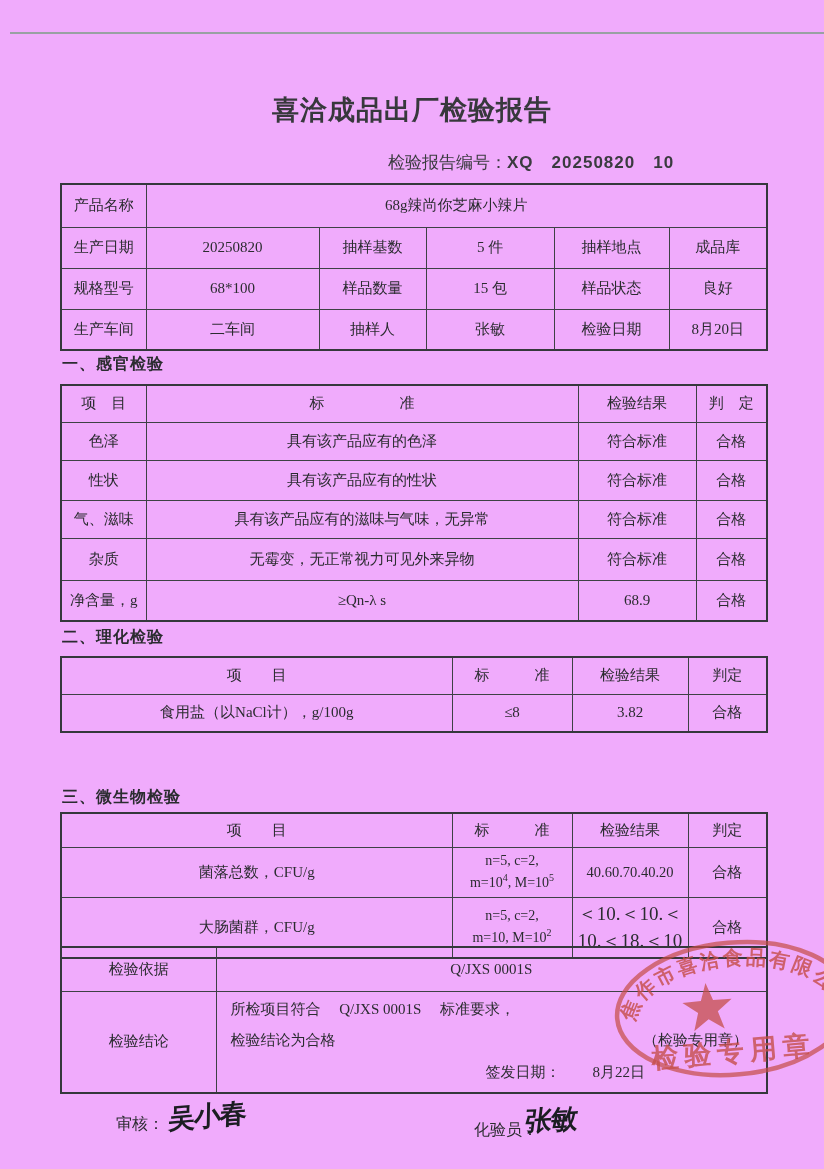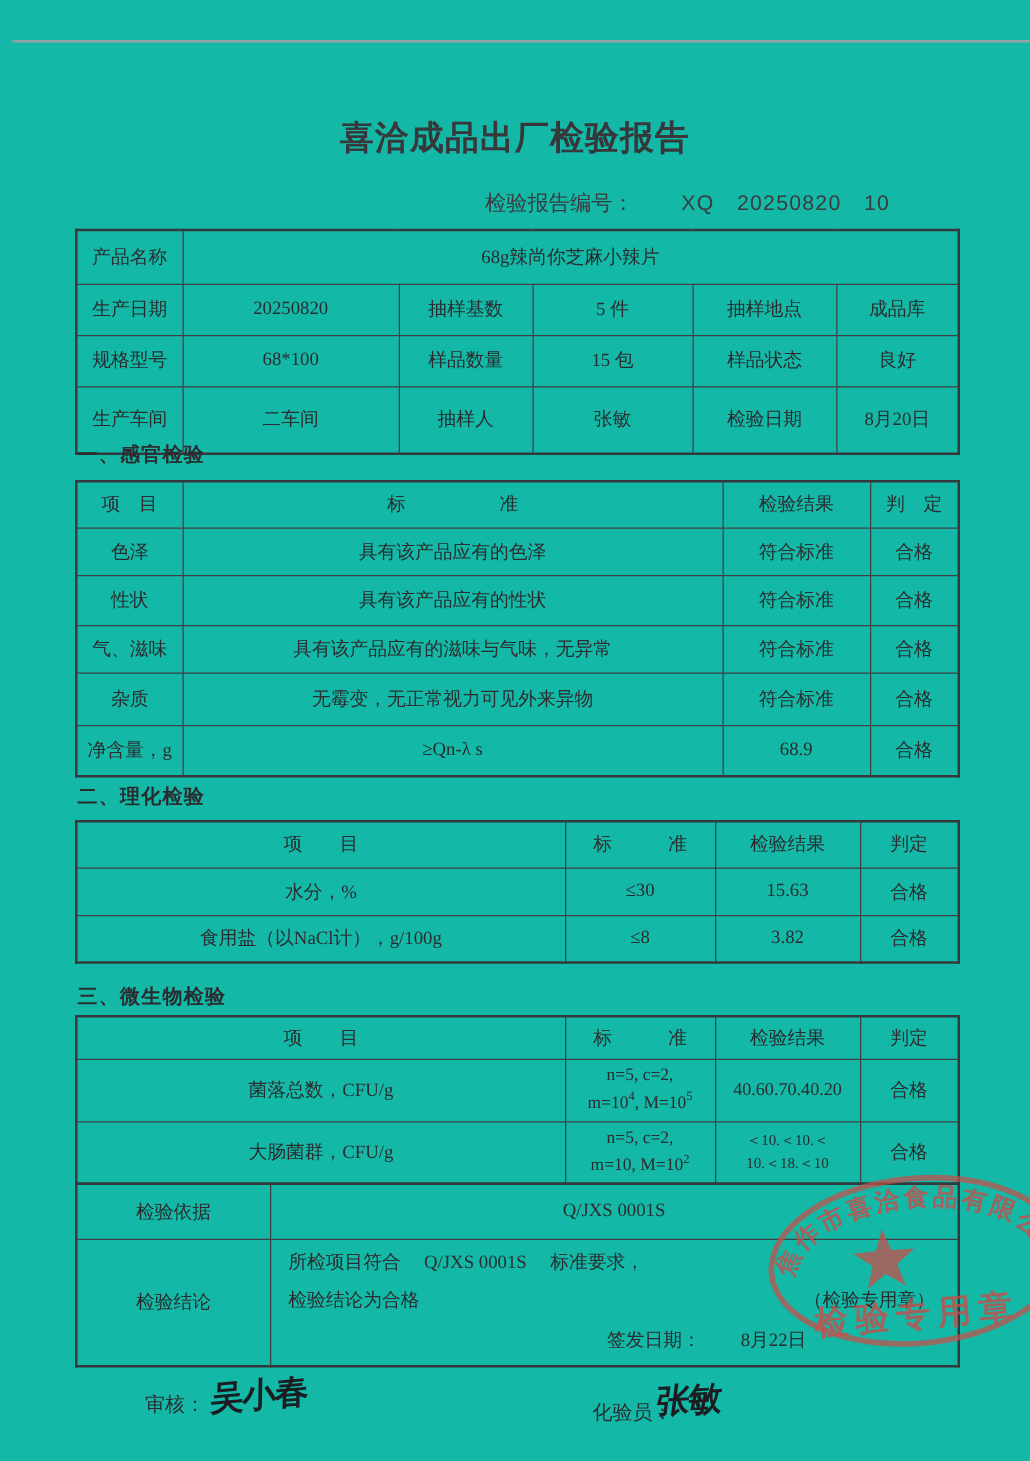--- a/index.html
+++ b/index.html
@@ -1,33 +1,33 @@
 <!DOCTYPE html>
 <html><head>
 <meta charset="utf-8">
 <style>
   html,body{margin:0;padding:0;background:#e8e8e8;}
   .page{
     position:relative;width:824px;height:1169px;margin:0 auto;
-    background:#14b8a6;overflow:hidden;
+    background:#f0abfc;overflow:hidden;
     font-family:"Liberation Serif","DejaVu Serif",serif;
     color:#2b2c30;
   }
   .scan-line{position:absolute;left:10px;top:32px;width:814px;height:2px;background:#99a1a3;}
   .title{
     position:absolute;top:92px;left:0;width:824px;margin:0;text-align:center;
     font-family:"Liberation Sans","DejaVu Sans",sans-serif;
     font-size:27px;font-weight:700;color:#37383c;letter-spacing:1px;
   }
   .report-no{
     position:absolute;top:151px;left:388px;
     font-family:"Liberation Sans","DejaVu Sans",sans-serif;
     font-size:17px;color:#3a3b3f;
   }
-  .report-no .no-val{margin-left:38px;letter-spacing:1px;}
+  .report-no .no-val{letter-spacing:1px;font-weight:bold;}
   table.t{
     position:absolute;left:60px;border-collapse:collapse;table-layout:fixed;
     font-size:15px;color:#2b2c30;font-family:Liberation Serif, serif;
   }
   table.t td,table.t th{
     border:1.6px solid #3e4145;padding:2px 6px;font-weight:normal;
     text-align:center;vertical-align:middle;overflow:hidden;
   }
   table.t{border:2px solid #35383c;}
   td.left{text-align:left;padding-left:9px;}
@@ -85,21 +85,21 @@
       <td>成品库</td>
     </tr>
     <tr style="height:41px">
       <td>规格型号</td>
       <td>68*100</td>
       <td>样品数量</td>
       <td>15 包</td>
       <td>样品状态</td>
       <td>良好</td>
     </tr>
-    <tr style="height:54px">
+    <tr style="height:41px">
       <td>生产车间</td>
       <td>二车间</td>
       <td>抽样人</td>
       <td>张敏</td>
       <td>检验日期</td>
       <td>8月20日</td>
     </tr>
   </tbody>
     </table>
 
@@ -162,26 +162,20 @@
         <col style="width:79px">
       </colgroup>
     <tbody>
         <tr style="height:37px">
       <th>项　　目</th>
       <th>标　　　准</th>
       <th>检验结果</th>
       <th>判定</th>
     </tr>
     <tr style="height:38px">
-      <td class="left">水分，%</td>
-      <td>≤30</td>
-      <td>15.63</td>
-      <td>合格</td>
-    </tr>
-    <tr style="height:38px">
       <td class="left">食用盐（以NaCl计），g/100g</td>
       <td>≤8</td>
       <td>3.82</td>
       <td>合格</td>
     </tr>
   </tbody>
     </table>
 
   <div class="sec" style="top:787px">三、微生物检验</div>
 
@@ -207,21 +201,21 @@
       </td>
       <td style="padding:2px 1px;font-size:14.5px;">40.60.70.40.20</td>
       <td>合格</td>
     </tr>
     <tr style="height:50px">
       <td class="left">大肠菌群，CFU/g</td>
       <td style="font-size:14px;line-height:1.45;">
         <span>n=5, c=2,</span><br>
         <span><span>m=10</span><sup></sup><span>, M=10</span><sup>2</sup></span>
       </td>
-      <td style="padding:2px 1px;font-size:12px;line-height:1.45;">
+      <td style="padding:2px 1px;font-size:19px;line-height:1.45;">
         <span>＜10.＜10.＜</span><br>
         <span>10.＜18.＜10</span>
       </td>
       <td>合格</td>
     </tr>
   </tbody>
     </table>
 
   <table class="t" style="top:946px;width:706px;">
     <colgroup>

